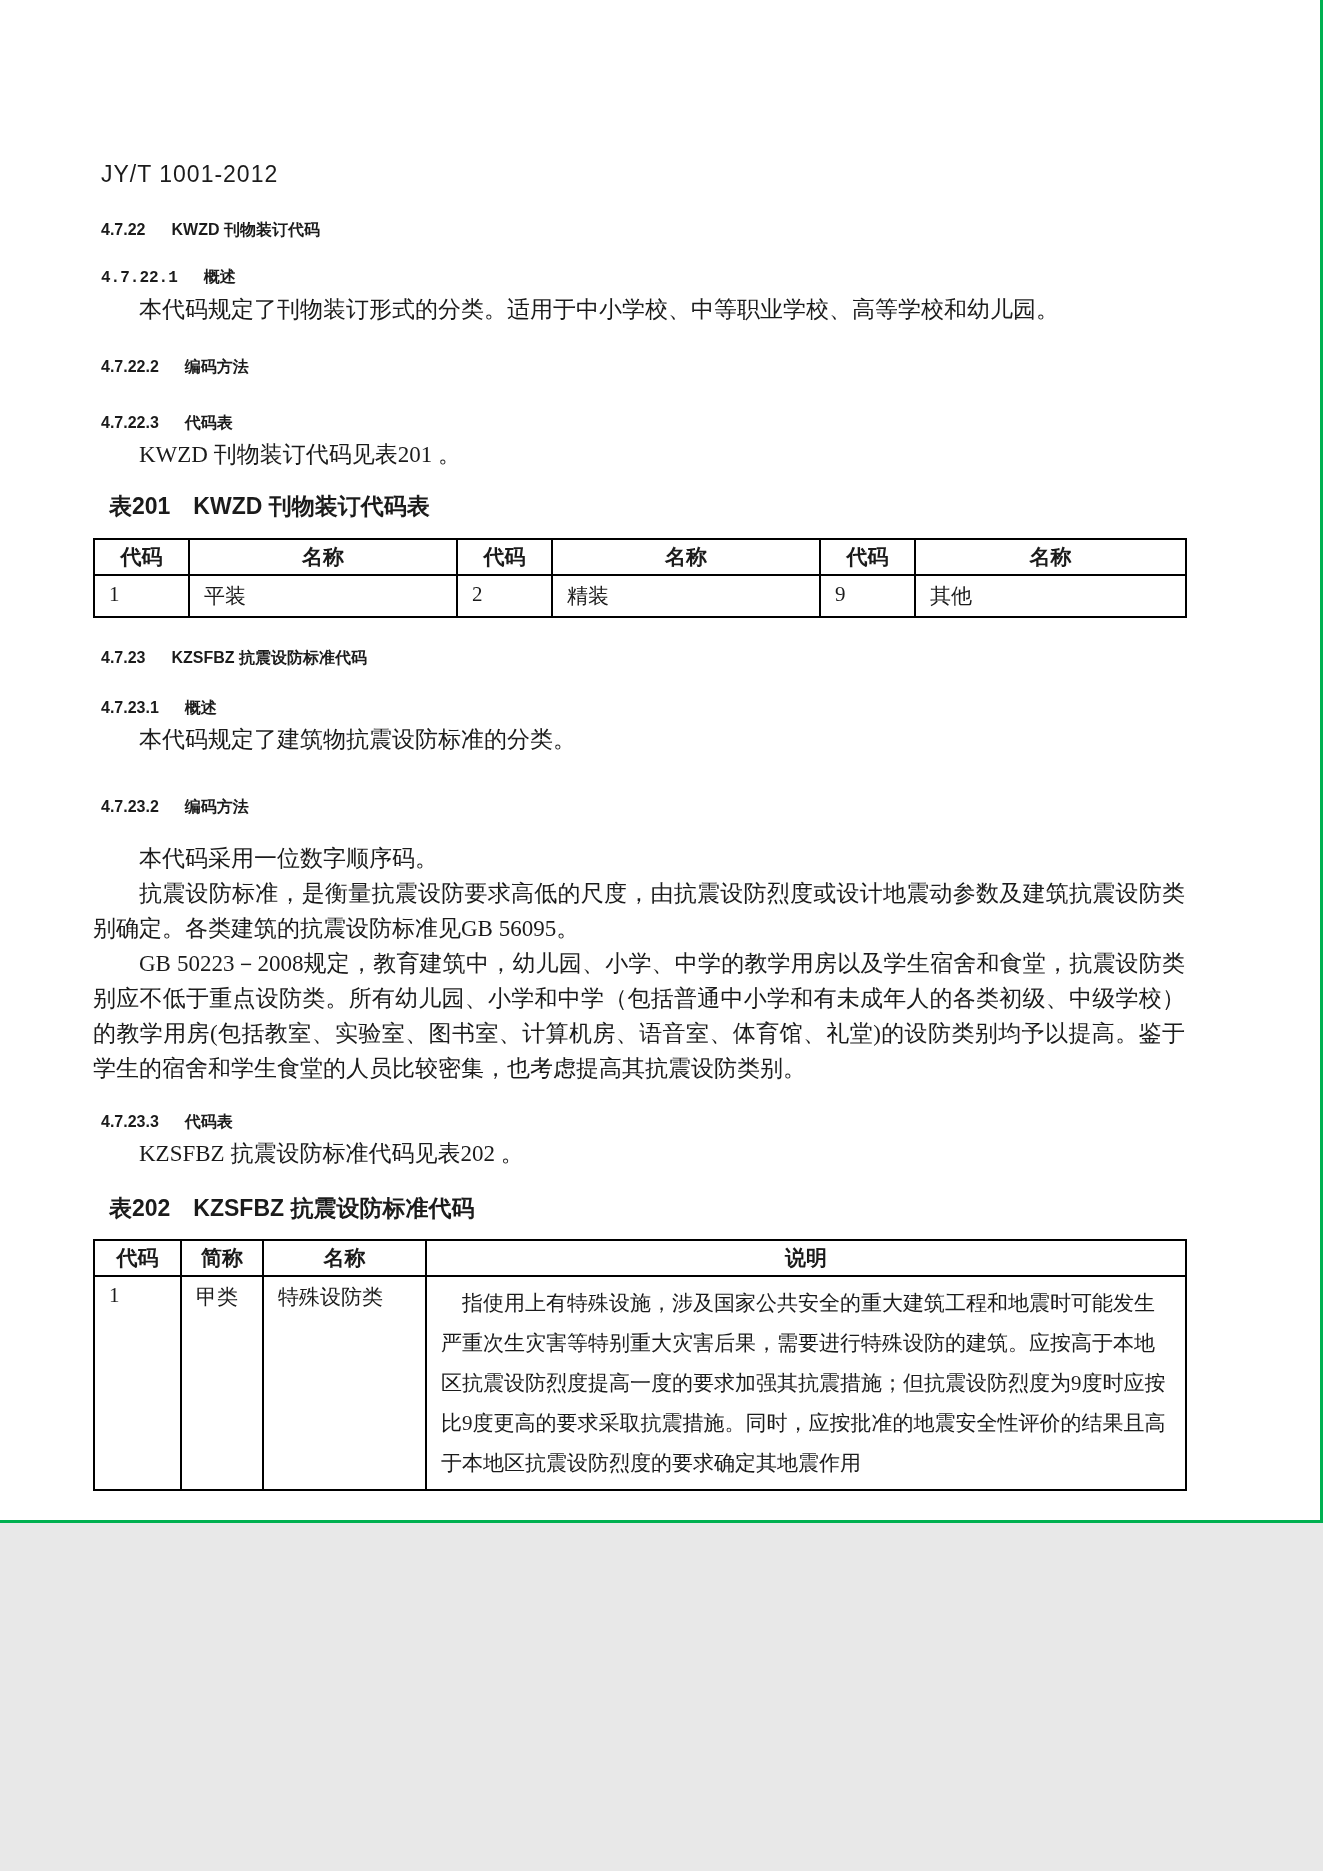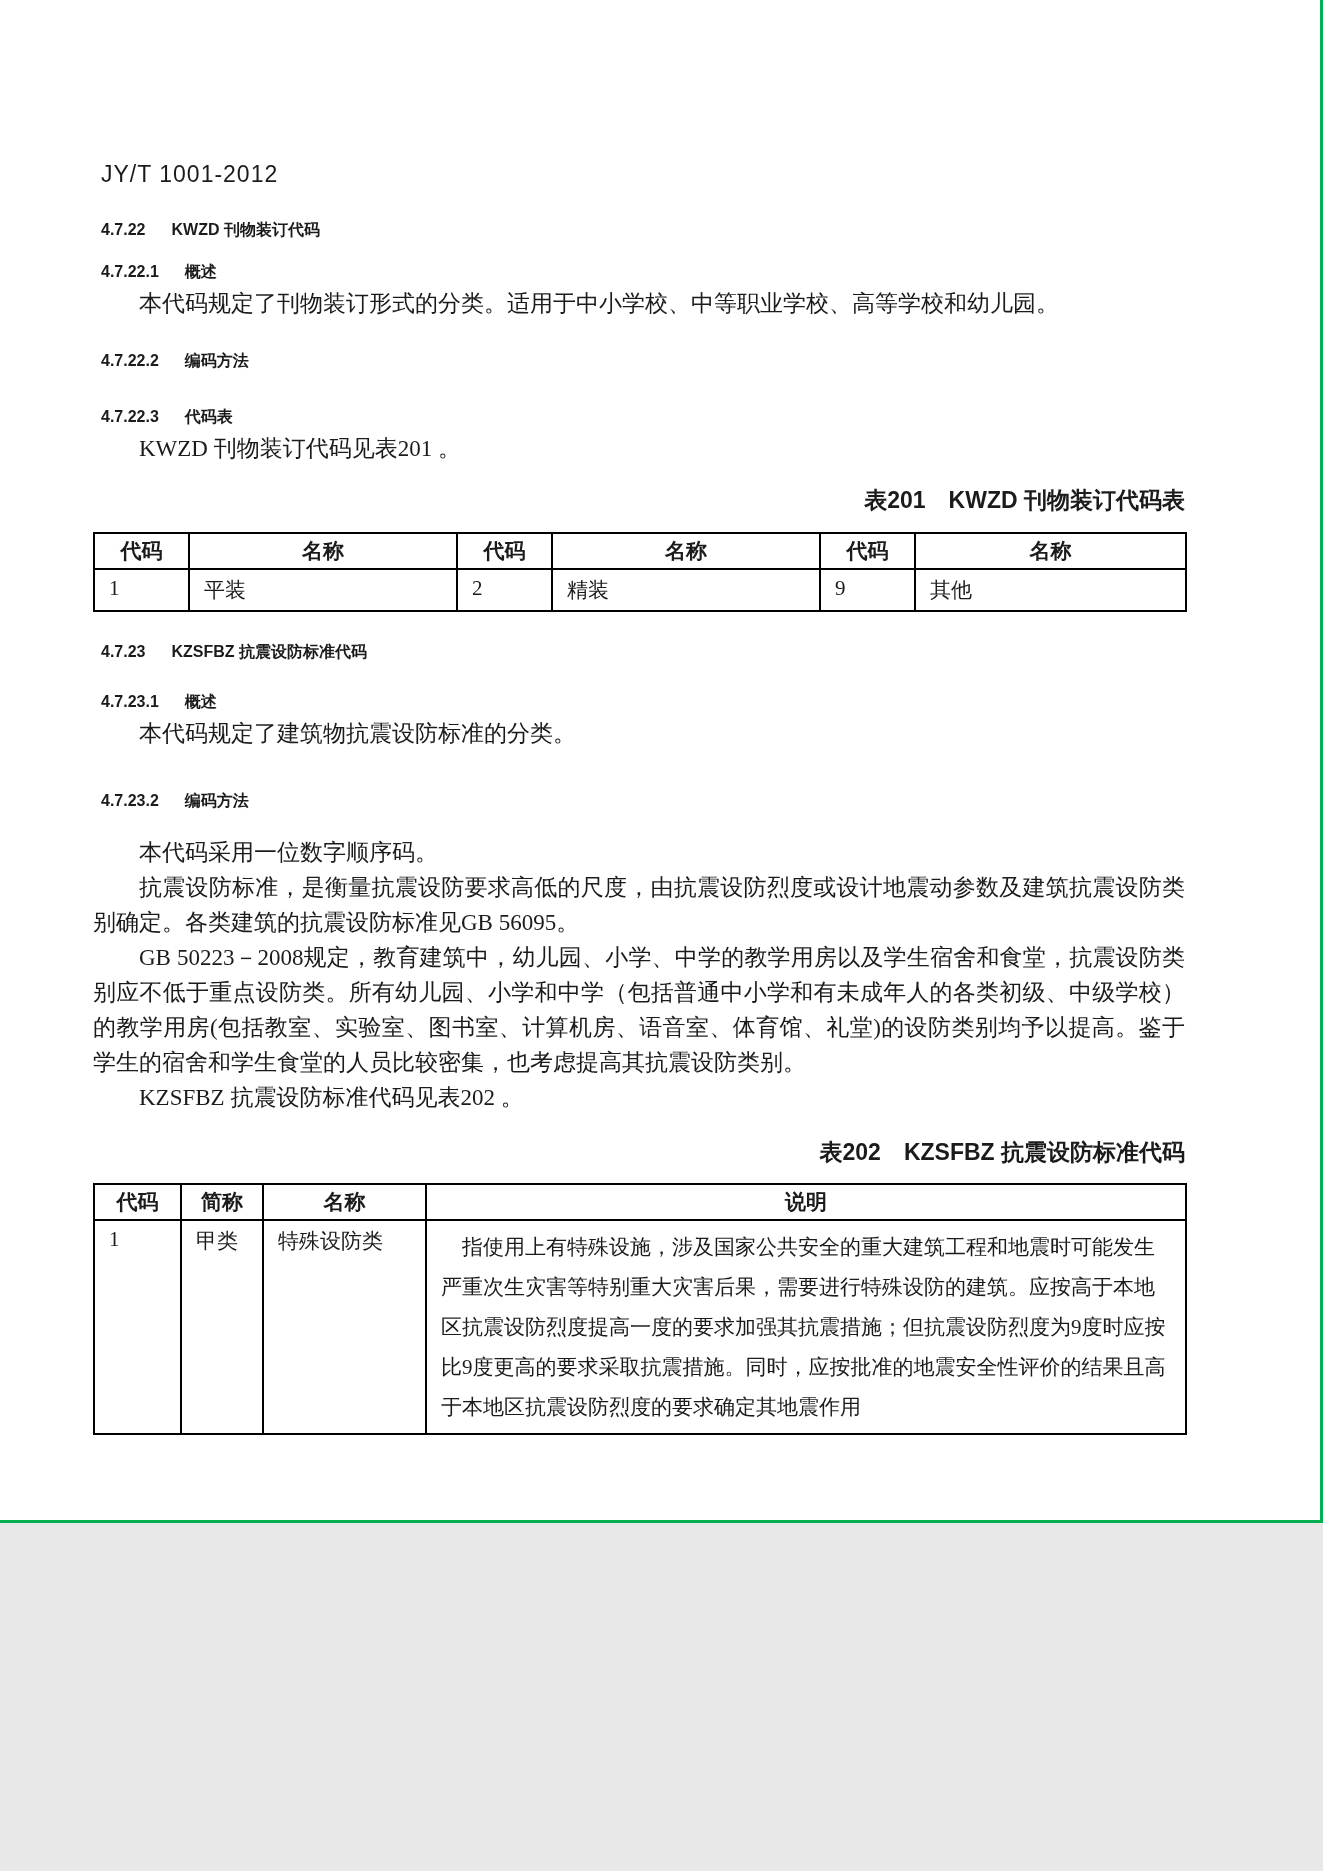--- a/index.html
+++ b/index.html
@@ -21,42 +21,42 @@
     font-family:"Liberation Sans","DejaVu Sans",sans-serif;
     font-size:23px; line-height:28px;
     letter-spacing:1px;
   }
   h3,h4 {
     margin:0 0 0 8px;
     font-family:"Liberation Sans","DejaVu Sans",sans-serif;
     font-size:16px; font-weight:bold; line-height:28px;
   }
   .h-4722  { margin-top:28px; }
-  .h-47221 { margin-top:14px; }
+  .h-47221 { margin-top:20px;font-family:Liberation Mono, monospace; }
   .h-47222 { margin-top:26px; }
   .h-47223 { margin-top:28px; }
   .h-4723  { margin-top:26px; }
   .h-47231 { margin-top:22px; }
   .h-47232 { margin-top:36px; }
   .h-47233 { margin-top:22px; }
   .htxt { margin-left:26px; }
   p.body {
     margin:0;
     font-size:23px; line-height:35px;
     text-align:justify;
     text-indent:2em;
   }
   .mt-p1 { margin-top:16px; }
   .mt-p2 { margin-top:12px; }
   .mt-p3 { margin-top:22px; }
   .mt-p4 { margin-top:14px; }
   .mt-pg { margin-top:20px; }
   .mt-p5 { margin-top:16px; }
   .tbl-caption {
-    margin:0; text-align:right;
+    margin:16px; text-align:left;
     font-family:"Liberation Sans","DejaVu Sans",sans-serif;
     font-size:23px; font-weight:bold; line-height:28px;
   }
   .cap-201 { margin-top:20px; }
   .cap-202 { margin-top:23px; }
   table.tbl {
     border-collapse:collapse;
     width:1092px;
     table-layout:fixed;
   }
@@ -143,20 +143,21 @@
     <h4 class="h-47231"><span>4.7.23.1</span><span class="htxt">概述</span></h4>
     <p class="body mt-p4">本代码规定了建筑物抗震设防标准的分类。</p>
 
     <h4 class="h-47232"><span>4.7.23.2</span><span class="htxt">编码方法</span></h4>
     <div class="mt-pg">
       <p class="body">本代码采用一位数字顺序码。</p>
       <p class="body">抗震设防标准，是衡量抗震设防要求高低的尺度，由抗震设防烈度或设计地震动参数及建筑抗震设防类别确定。各类建筑的抗震设防标准见GB 56095。</p>
       <p class="body">GB 50223－2008规定，教育建筑中，幼儿园、小学、中学的教学用房以及学生宿舍和食堂，抗震设防类别应不低于重点设防类。所有幼儿园、小学和中学（包括普通中小学和有未成年人的各类初级、中级学校）的教学用房(包括教室、实验室、图书室、计算机房、语音室、体育馆、礼堂)的设防类别均予以提高。鉴于学生的宿舍和学生食堂的人员比较密集，也考虑提高其抗震设防类别。</p>
     </div>
 
+    <h4 class="h-47233"><span>4.7.23.3</span><span class="htxt">代码表</span></h4>
     <p class="body mt-p5">KZSFBZ 抗震设防标准代码见表202 。</p>
 
     <p class="tbl-caption cap-202">表202　KZSFBZ 抗震设防标准代码</p>
 
     <table class="tbl tbl-202">
       <colgroup>
         <col style="width:87px">
           <col style="width:82px">
         <col style="width:163px">
           <col style="width:760px">

